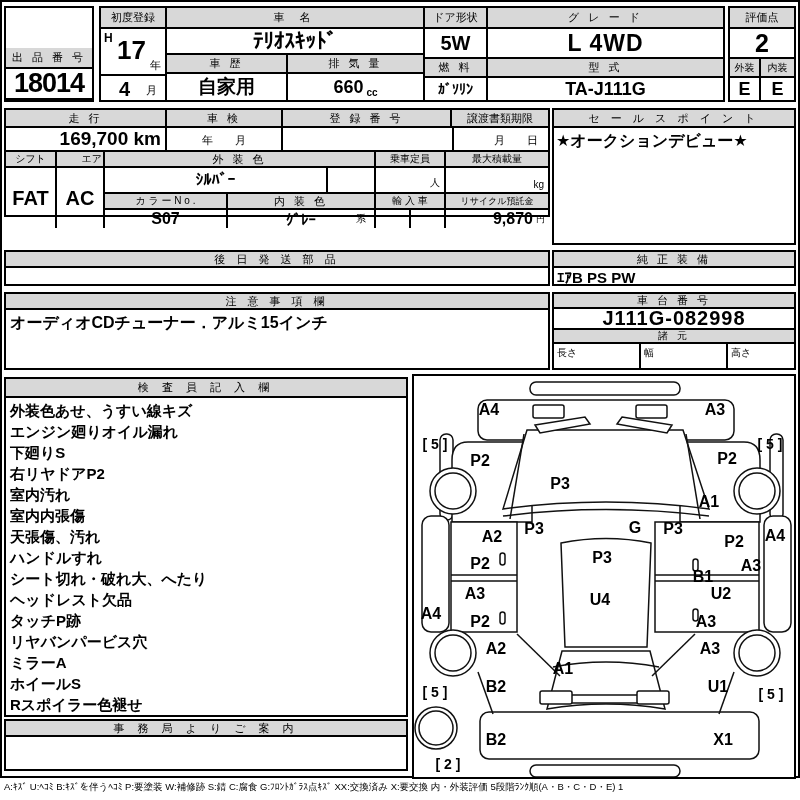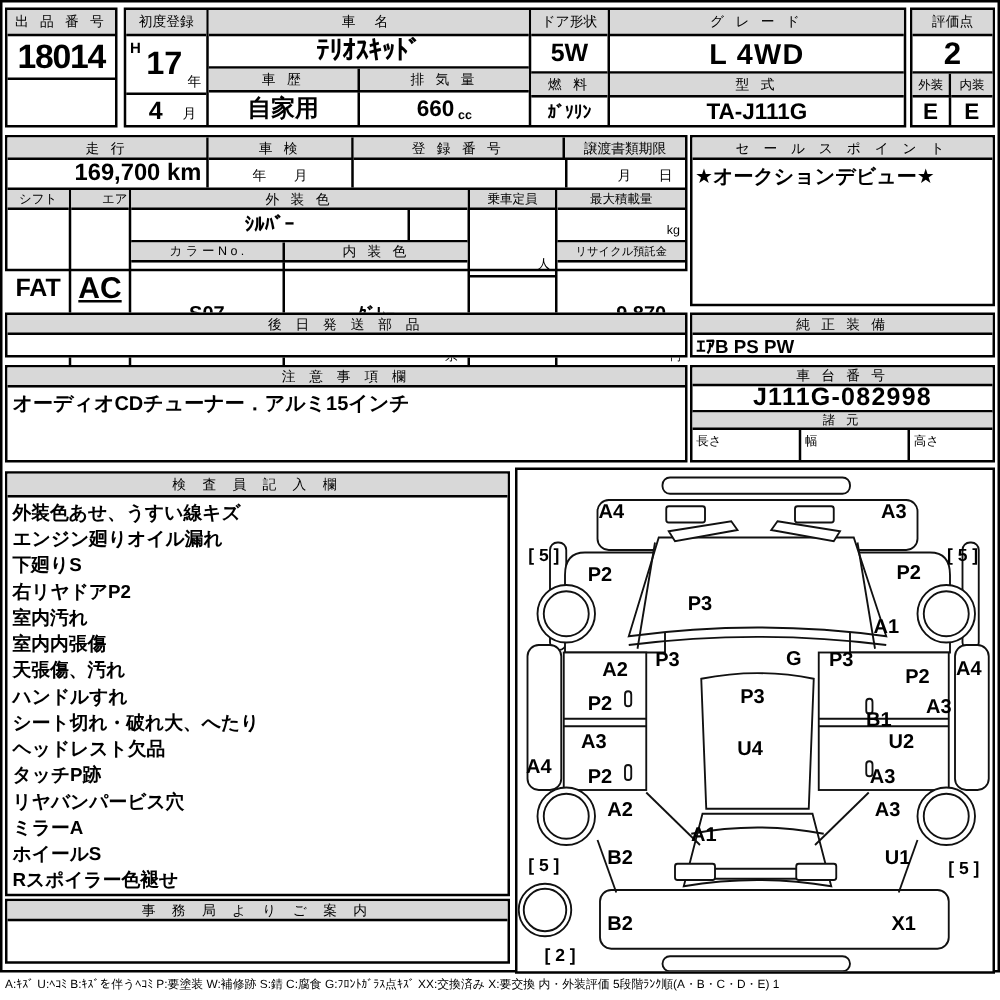--- a/index.html
+++ b/index.html
@@ -31,21 +31,21 @@
   .dlabel.sm{font-size:14px;}
   #legend{position:absolute;left:4px;top:781px;width:792px;font-size:9.5px;white-space:nowrap;overflow:hidden;}
 </style>
 </head>
 <body>
 
 <div id="page">
   <div id="frame"></div>
 
   <div class="box" style="left:4px;top:6px;width:90px;height:96px;">
-    <div class="hd sp" style="height:21px;">出 品 番 号</div>
+    <div class="hd sp" style="height:21px;margin-top:40px;">出 品 番 号</div>
     <div class="val bb" style="height:35px;font-size:27px;letter-spacing:-1px;">18014</div>
     <div style="flex:1;"></div>
   </div>
 
   <div class="box row" style="left:99px;top:6px;width:626px;height:96px;">
 
     <div class="col br" style="width:66px;">
       <div class="hd" style="height:21px;">初度登録</div>
       <div class="bb" style="height:45px;position:relative;">
         <span style="position:absolute;left:3px;top:2px;font-weight:bold;font-size:12px;">H</span>
@@ -115,41 +115,41 @@
       <div class="br" style="width:169px;"></div>
       <div class="val right" style="flex:1;font-size:11px;font-weight:normal;align-items:flex-end;padding:0 10px 2px 0;">月　　日</div>
     </div>
     <div class="row" style="flex:1;">
       <div class="col br" style="width:51px;">
         <div class="hd" style="height:16px;font-size:10px;">シフト</div>
         <div class="val" style="flex:1;font-size:20px;">FAT</div>
       </div>
       <div class="col br" style="width:48px;">
         <div class="hd" style="height:16px;font-size:10px;padding-left:44px;">エアコン</div>
-        <div class="val" style="flex:1;font-size:24px;text-decoration:underline;">AC</div>
+        <div class="val" style="flex:1;font-size:20px;">AC</div>
       </div>
       <div class="col br" style="width:271px;">
         <div class="hd sp" style="height:16px;">外 装 色</div>
         <div class="row bb" style="height:26px;">
           <div class="val" style="flex:1;font-size:16px;">ｼﾙﾊﾞｰ</div>
           <div class="bl" style="width:46px;"></div>
         </div>
         <div class="row" style="height:16px;">
           <div class="hd br" style="width:123px;height:16px;font-size:10px;">カ ラ ー N o .</div>
           <div class="hd sp" style="flex:1;height:16px;">内 装 色</div>
         </div>
         <div class="row" style="flex:1;">
           <div class="val br" style="width:123px;font-size:16px;">S07</div>
           <div class="val" style="flex:1;font-size:15px;position:relative;">
             <span>ｸﾞﾚｰ</span>
             <span style="position:absolute;right:8px;bottom:2px;font-size:10px;font-weight:normal;">系</span>
           </div>
         </div>
       </div>
-      <div class="col br" style="width:70px;gap:28px;">
+      <div class="col br" style="width:70px;">
         <div class="hd" style="height:16px;font-size:10px;">乗車定員</div>
         <div class="val bb right" style="height:26px;font-size:10px;font-weight:normal;align-items:flex-end;padding:0 4px 2px 0;">人</div>
         <div class="hd" style="height:16px;font-size:10px;">輸 入 車</div>
         <div class="row" style="flex:1;">
           <div class="br" style="width:33px;"></div>
           <div style="flex:1;"></div>
         </div>
       </div>
       <div class="col" style="flex:1;">
         <div class="hd" style="height:16px;font-size:10px;">最大積載量</div>

